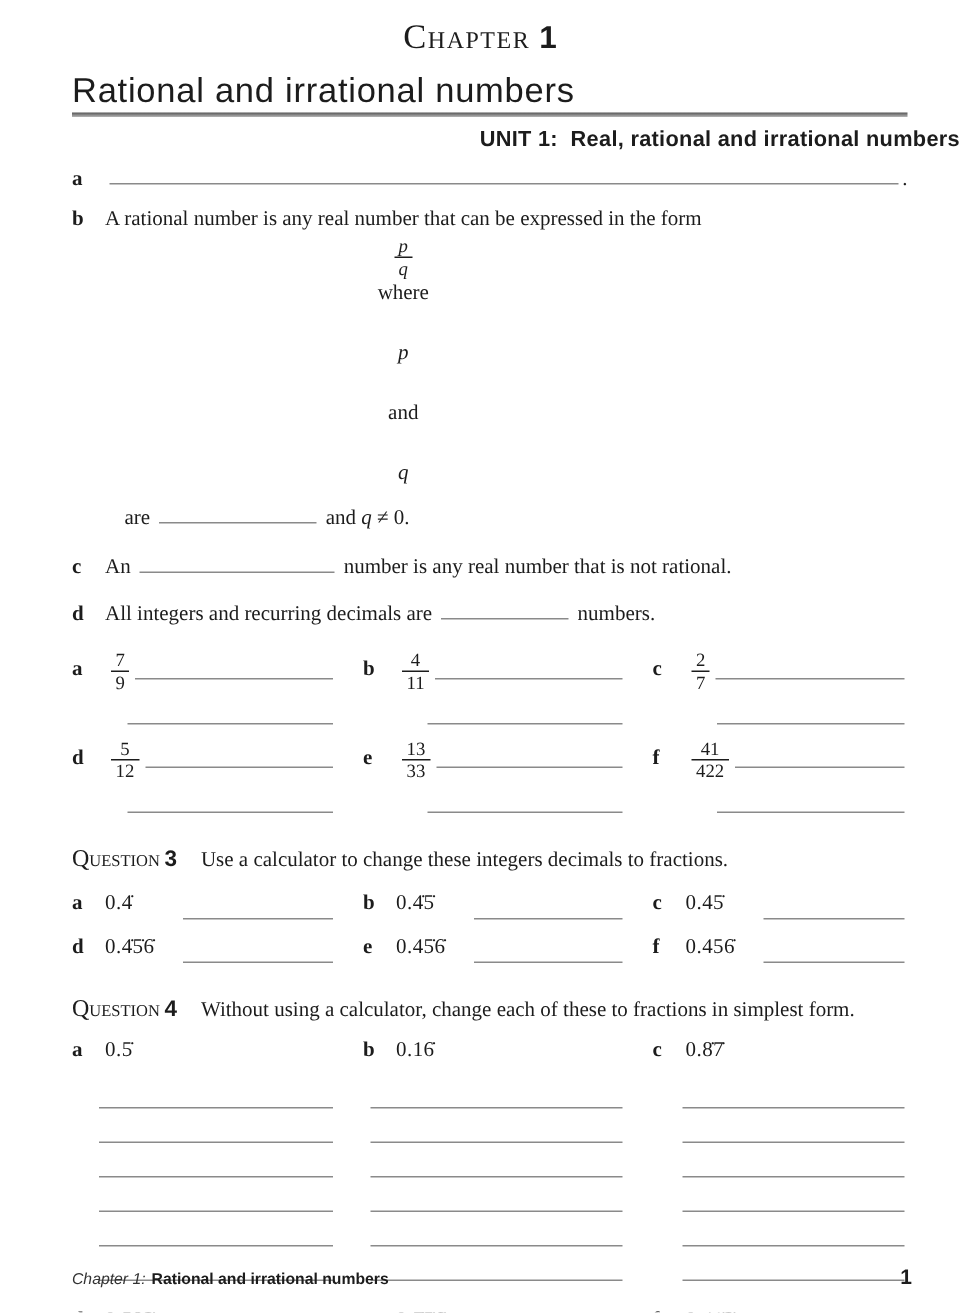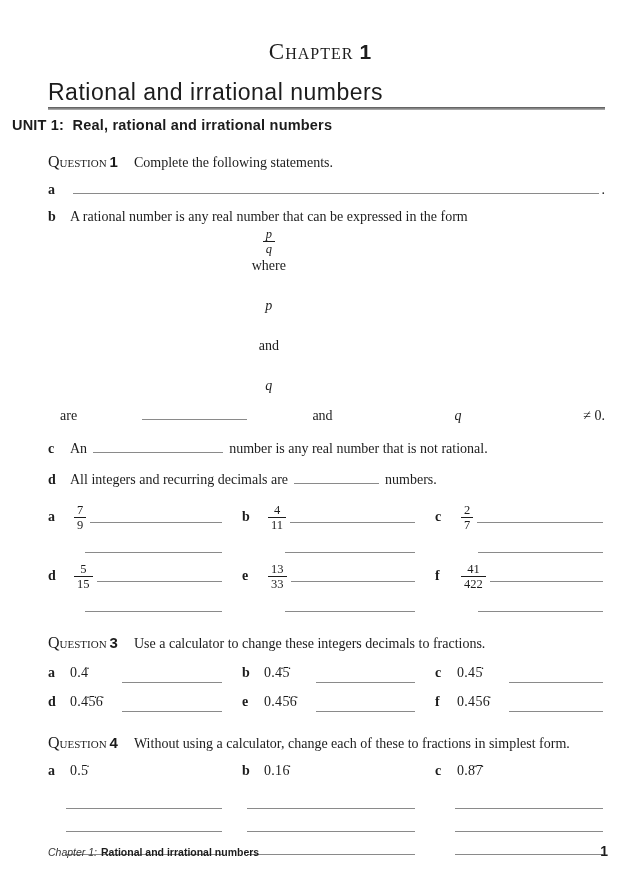--- a/index.html
+++ b/index.html
@@ -1,43 +1,43 @@
 <!DOCTYPE html>
 <html><head>
 <meta charset="utf-8">
 <style>
   html,body{margin:0;padding:0;background:#ffffff;}
   body{width:640px;height:875px;font-family:"Liberation Serif",serif;color:#1c1c1c;}
   .page{position:relative;width:640px;height:875px;overflow:hidden;background:#fff;}
   .content{padding:0 35px 0 48px;}
 
   
-  .chapter-line{text-align:center;margin:12px;padding-top:27px;line-height:26px;}
+  .chapter-line{text-align:center;margin:0;padding-top:12px;line-height:26px;}
   .chapter-label{font-variant:small-caps;font-size:23px;letter-spacing:1px;}
   .chapter-num{font-family:"Liberation Sans",sans-serif;font-weight:bold;font-size:21px;margin-left:6px;}
   .doc-title{font-family:"Liberation Sans",sans-serif;font-size:23px;letter-spacing:.5px;margin-top:6px;line-height:26px;}
   .head-rule{margin-top:2px;height:3px;background:linear-gradient(#555,#b5b5b5);}
-  .unit-title{text-align:left;font-family:"Liberation Sans",sans-serif;font-weight:bold;font-size:14.5px;margin-top:7px;letter-spacing:.2px;padding-left:12px;}
+  .unit-title{text-align:right;font-family:"Liberation Sans",sans-serif;font-weight:bold;font-size:14.5px;margin-top:7px;letter-spacing:.2px;padding-left:12px;}
 
   
   .q-head{margin-top:20px;font-size:14px;}
   .q-label{font-variant:small-caps;font-size:16px;}
   .q-num{font-family:"Liberation Sans",sans-serif;font-weight:bold;font-size:15px;margin-left:3px;}
   .q-prompt{margin-left:16px;font-size:14px;}
 
   
   .item-label{font-weight:bold;font-size:14px;flex:0 0 22px;}
   .blank{display:inline-block;border-bottom:1.5px solid #8a8a8a;height:12px;vertical-align:baseline;}
   .q1-row{display:flex;align-items:baseline;margin-top:9px;font-size:14px;line-height:20px;}
   .q1-text{white-space:nowrap;}
   .fill-blank{flex:1 1 auto;margin:0 3px;}
   .w105{width:105px;margin:0 6px;}
   .w130{width:130px;margin:0 6px;}
   .w85{width:85px;margin:0 6px;}
-  .indent{margin-left:12px;justify-content:space-between;}
+  .indent{margin-left:35px;}
   .var{font-style:italic;}
 
   
   .frac{display:inline-flex;flex-direction:column;text-align:center;vertical-align:middle;font-size:12.5px;line-height:14px;margin:0 4px;}
   .frac .num{display:block;border-bottom:1px solid #1c1c1c;padding:0 3px;}
   .frac .den{display:block;padding:0 3px;}
 
   
   .grid3{display:grid;grid-template-columns:194px 193px 170px;margin-left:48px;width:557px;}
   .cell{display:flex;align-items:center;padding-right:20px;}
@@ -75,23 +75,20 @@
   </div>
   <div class="content">
     <div class="doc-title">Rational and irrational numbers</div>
   </div>
   <div class="content">
       <div class="head-rule"></div>
     </div>
   <div class="unit-title">UNIT 1:&nbsp; Real, rational and irrational numbers</div>
 
   <div class="content">
-    <div class="q-head">
-      <span class="q-label">Question</span><span class="q-num">1</span><span class="q-prompt">Complete the following statements.</span>
-    </div>
 
     <div class="q1-row">
       <span class="item-label">a</span>
       <span class="blank fill-blank"></span>
       <span>.</span>
     </div>
 
     <div class="q1-row" style="margin-top:7px;">
       <span class="item-label">b</span>
       <span style="display:flex;align-items:center;flex-wrap:wrap;flex-direction:column;">
@@ -164,21 +161,21 @@
         <span class="sp2"></span>
         <span class="ans-line"></span>
       </div>
   </div>
 
   <div class="grid3 frac-row" style="margin-top:2px;">
     <div class="cell">
       <span class="item-label">d</span>
       <span class="frac">
           <span class="num">5</span>
-          <span class="den">15</span>
+          <span class="den">12</span>
         </span>
       <span class="ans-line"></span>
     </div>
     <div class="cell">
       <span class="item-label">e</span>
       <span class="frac">
           <span class="num">13</span>
           <span class="den">33</span>
         </span>
       <span class="ans-line"></span>

